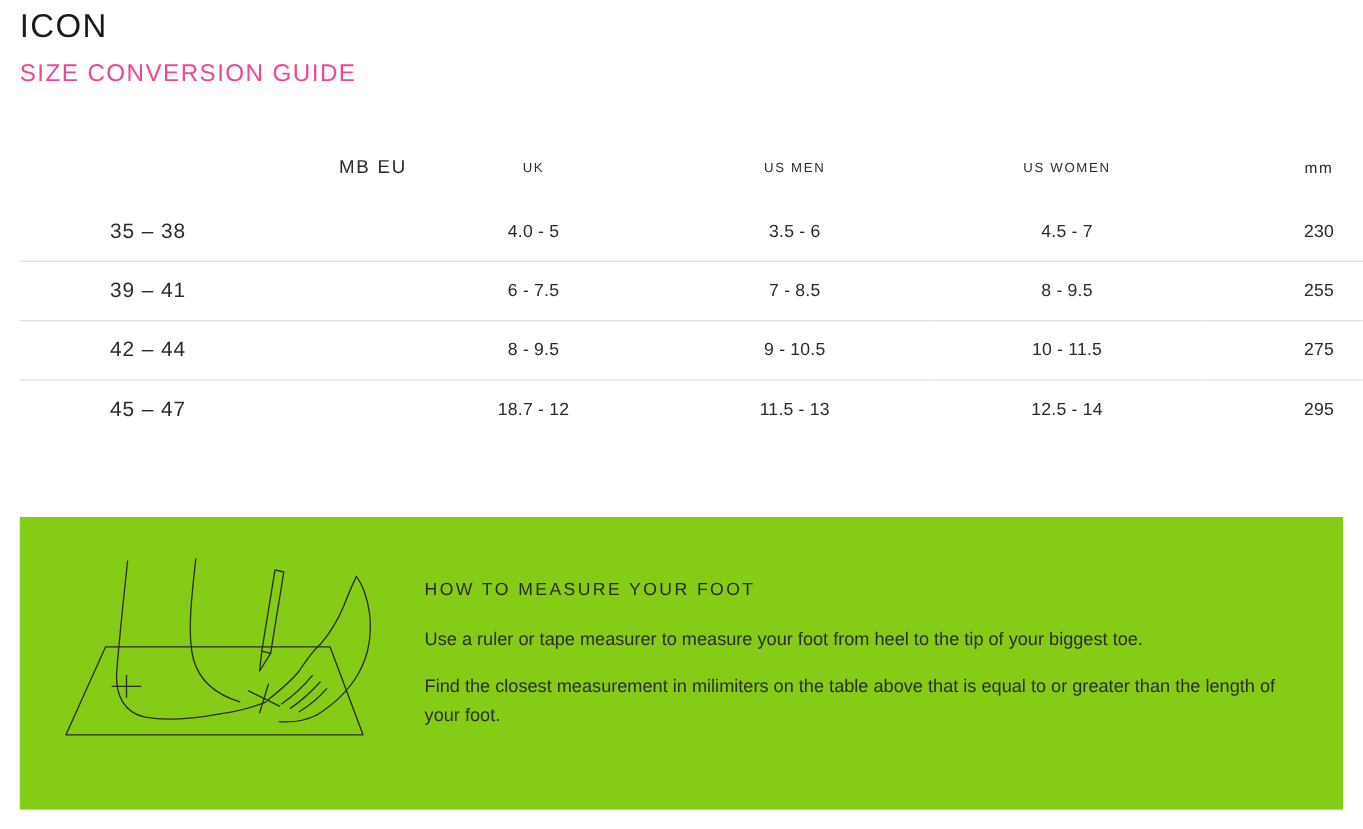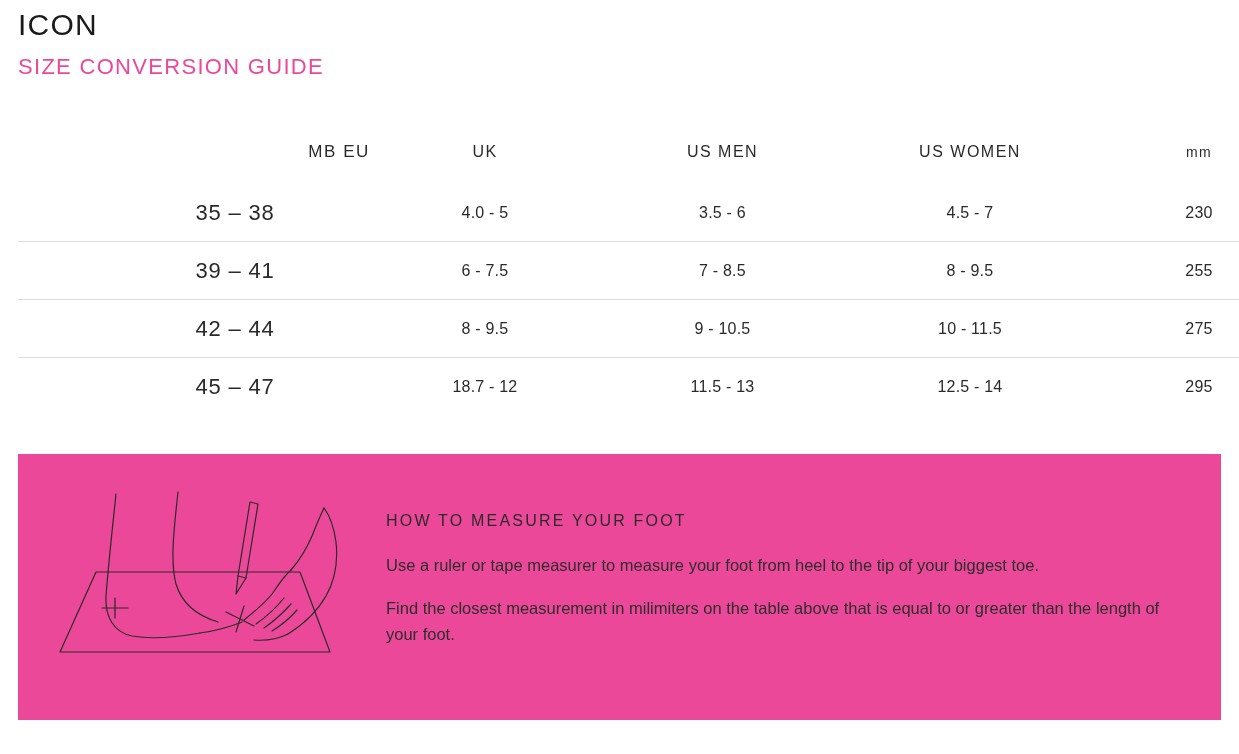--- a/index.html
+++ b/index.html
@@ -49,65 +49,65 @@
   .size-table {
     position: absolute;
     left: 18px;
     top: 128px;
     width: 1203px;
     border-collapse: collapse;
     table-layout: fixed;
   }
   .size-table th {
     font-weight: 400;
-    font-size: 16px;
+    font-size: 12px;
     letter-spacing: 1.5px;
     color: #2a2a2a;
     padding: 14px 0 22px 0;
     text-align: center;
     border: none;
   }
   .size-table td {
     font-size: 16px;
     color: #2a2a2a;
     text-align: center;
     padding: 16px 0 15px 0;
     border-top: 1px solid #dcdcdc;
     letter-spacing: 0.2px;
   }
   .size-table tbody tr:first-child td {
     border-top: none;
   }
   .size-table .col-eu {
     width: 270px;
-    text-align: center;
+    text-align: left;
     padding-left: 82px;
-    font-size: 22px;
+    font-size: 19px;
     letter-spacing: 0.8px;
   }
   .size-table th.col-eu {
     padding-left: 82px;
     text-align: right;
     font-size: 17px;
     letter-spacing: 1.6px;
   }
   .size-table .col-uk   { width: 230px; }
   .size-table .col-usm  { width: 245px; }
   .size-table .col-usw  { width: 250px; }
   .size-table .col-mm   { width: 208px; }
   .size-table th.col-mm { font-size: 14px; letter-spacing: 1.4px; }
 
   
   .measure-panel {
     position: absolute;
     left: 18px;
-    top: 454px;
+    top: 470px;
     width: 1203px;
     height: 266px;
-    background: #ec4899;
+    background: #84cc16;
     box-sizing: border-box;
   }
   .measure-figure {
     position: absolute;
     left: 40px;
     top: 30px;
     width: 310px;
     height: 190px;
   }
   .measure-text {

